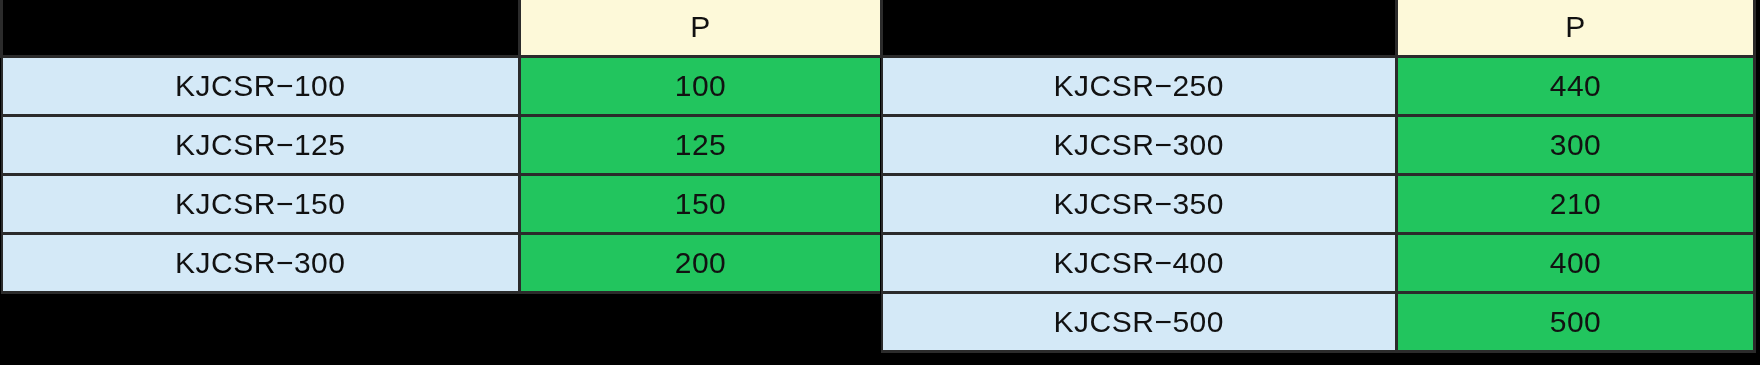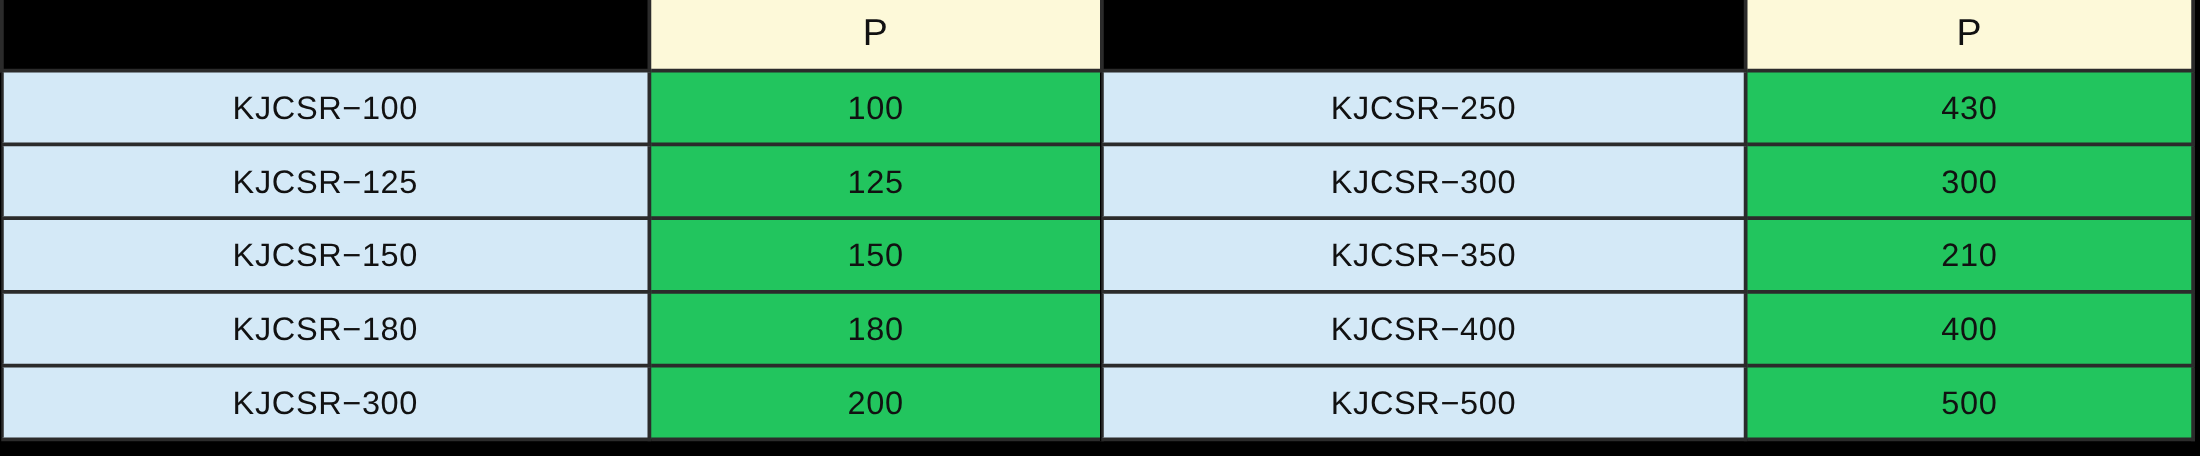--- a/index.html
+++ b/index.html
@@ -31,21 +31,21 @@
   }
 
   .spec-table td,
   .spec-table th {
     border: 3px solid #2b2b2b;
     padding: 0;
     margin: 0;
     text-align: center;
     vertical-align: middle;
     font-weight: 400;
-    font-size: 26px;
+    font-size: 30px;
     color: #111111;
     letter-spacing: 0.5px;
     line-height: 1;
     white-space: nowrap;
   }
 
   
   .spec-table thead th {
     height: 56px;
     border-top: none;
@@ -118,45 +118,41 @@
       </tr>
       <tr>
         <td class="cell-model">KJCSR−125</td>
         <td class="cell-value">125</td>
       </tr>
       <tr>
         <td class="cell-model">KJCSR−150</td>
         <td class="cell-value">150</td>
       </tr>
       <tr>
-        <td class="cell-model">KJCSR−180</td>
-        <td class="cell-value">180</td>
-      </tr>
-      <tr>
         <td class="cell-model">KJCSR−300</td>
         <td class="cell-value">200</td>
       </tr>
     </tbody>
   </table>
 
   <table class="spec-table" id="table-b">
     <colgroup>
       <col class="c-model">
       <col class="c-value">
     </colgroup>
     <thead>
       <tr>
         <th class="th-blank"></th>
         <th class="th-p">P</th>
       </tr>
     </thead>
     <tbody>
       <tr>
         <td class="cell-model">KJCSR−250</td>
-        <td class="cell-value">430</td>
+        <td class="cell-value">440</td>
       </tr>
       <tr>
         <td class="cell-model">KJCSR−300</td>
         <td class="cell-value">300</td>
       </tr>
       <tr>
         <td class="cell-model">KJCSR−350</td>
         <td class="cell-value">210</td>
       </tr>
       <tr>

